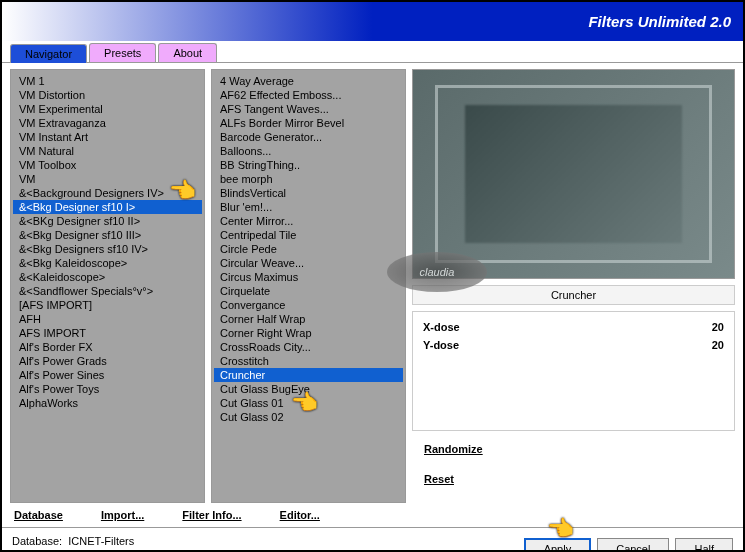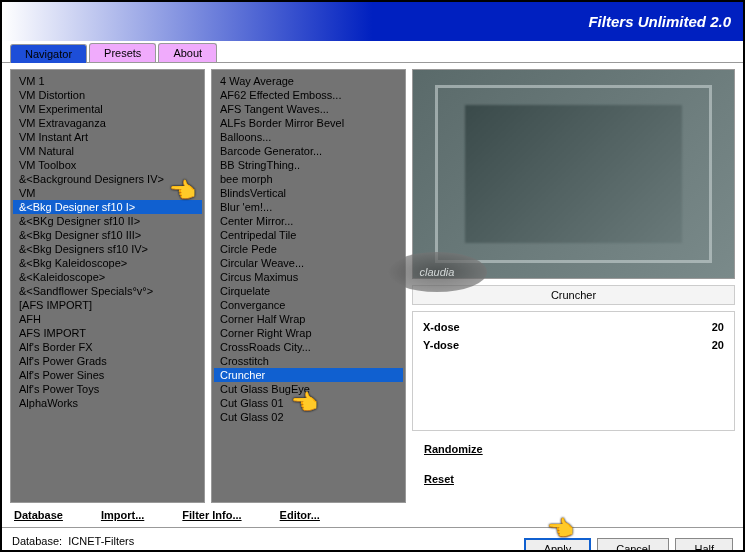--- a/index.html
+++ b/index.html
@@ -3,21 +3,21 @@
 <meta charset="utf-8">
 <style>
 * { margin: 0; padding: 0; box-sizing: border-box; font-family: Arial, sans-serif; font-size: 11px; }
 body { background: #fff; width: 745px; height: 552px; border: 2px solid #000; position: relative; }
 .titlebar { background: linear-gradient(to left, #0020c0 0%, #0020c0 50%, #fff 100%); height: 39px; display: flex; justify-content: flex-end; align-items: center; padding-right: 12px; }
 .titlebar-text { color: #fff; font-weight: bold; font-style: italic; font-size: 15px; }
 .tabrow { display: flex; background: #fff; border-bottom: 1px solid #999; padding-left: 8px; height: 22px; align-items: flex-end; }
 .tab { padding: 3px 14px; border: 1px solid #999; border-bottom: none; background: #f0abfc; margin-right: 2px; border-radius: 3px 3px 0 0; cursor: pointer; }
 .tab.active { background: #1d4ed8; position: relative; top: 1px; }
 .main { display: flex; height: 440px; padding: 6px 8px 0 8px; gap: 6px; }
-.col { border: 1px solid #999; background: #737373; position: relative; }
+.col { border: 1px solid #999; background: #a3a3a3; position: relative; }
 .list { width: 195px; overflow-y: scroll; padding: 4px 2px; }
 .list::-webkit-scrollbar { width: 16px; }
 .list::-webkit-scrollbar-track { background: #ddd; }
 .list::-webkit-scrollbar-thumb { background: #bbb; border: 1px solid #888; }
 .item { padding: 1px 6px; white-space: nowrap; cursor: pointer; }
 .item.selected { background: #1060d0; color: #fff; }
 .rightcol { flex: 1; display: flex; flex-direction: column; gap: 6px; border: none; }
 .preview { height: 210px; background: linear-gradient(135deg,#5a6a6a,#7a8a8a); border: 1px solid #999; position: relative; display: flex; align-items: center; justify-content: center; }
 .preview-frame { width: 86%; height: 86%; border: 3px solid rgba(200,210,210,0.6); display: flex; align-items: center; justify-content: center; }
 .preview-inner { width: 80%; height: 80%; background: linear-gradient(135deg,#3a4a4a,#6a7a7a); filter: blur(1px); }
@@ -53,22 +53,22 @@
 
 <div class="main">
   <div class="col list" id="list1">
       <div class="item">VM 1</div>
       <div class="item">VM Distortion</div>
       <div class="item">VM Experimental</div>
       <div class="item">VM Extravaganza</div>
       <div class="item">VM Instant Art</div>
       <div class="item">VM Natural</div>
       <div class="item">VM Toolbox</div>
+      <div class="item">VM</div>
       <div class="item">&amp;&lt;Background Designers IV&gt;</div>
-      <div class="item">VM</div>
       <div class="item selected">&amp;&lt;Bkg Designer sf10 I&gt;</div>
       <div class="item">&amp;&lt;BKg Designer sf10 II&gt;</div>
       <div class="item">&amp;&lt;Bkg Designer sf10 III&gt;</div>
       <div class="item">&amp;&lt;Bkg Designers sf10 IV&gt;</div>
       <div class="item">&amp;&lt;Bkg Kaleidoscope&gt;</div>
       <div class="item">&amp;&lt;Kaleidoscope&gt;</div>
       <div class="item">&amp;&lt;Sandflower Specials°v°&gt;</div>
       <div class="item">[AFS IMPORT]</div>
       <div class="item">AFH</div>
       <div class="item">AFS IMPORT</div>
@@ -76,22 +76,22 @@
       <div class="item">Alf's Power Grads</div>
       <div class="item">Alf's Power Sines</div>
       <div class="item">Alf's Power Toys</div>
       <div class="item">AlphaWorks</div>
     </div>
   <div class="col list" id="list2">
       <div class="item">4 Way Average</div>
       <div class="item">AF62 Effected Emboss...</div>
       <div class="item">AFS Tangent Waves...</div>
       <div class="item">ALFs Border Mirror Bevel</div>
+      <div class="item">Barcode Generator...</div>
       <div class="item">Balloons...</div>
-      <div class="item">Barcode Generator...</div>
       <div class="item">BB StringThing..</div>
       <div class="item">bee morph</div>
       <div class="item">BlindsVertical</div>
       <div class="item">Blur 'em!...</div>
       <div class="item">Center Mirror...</div>
       <div class="item">Centripedal Tile</div>
       <div class="item">Circle Pede</div>
       <div class="item">Circular Weave...</div>
       <div class="item">Circus Maximus</div>
       <div class="item">Cirquelate</div>

